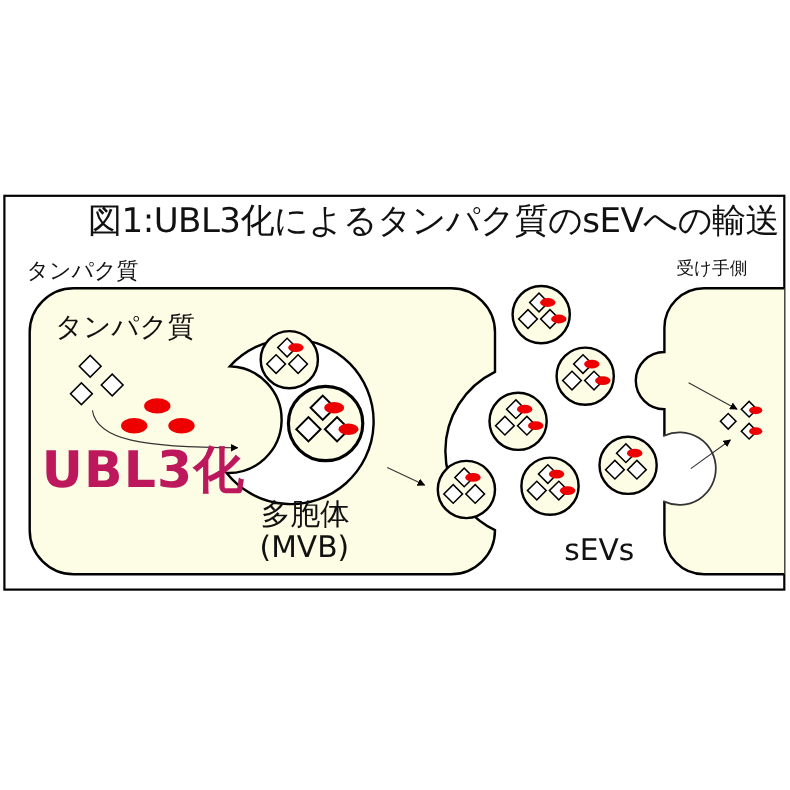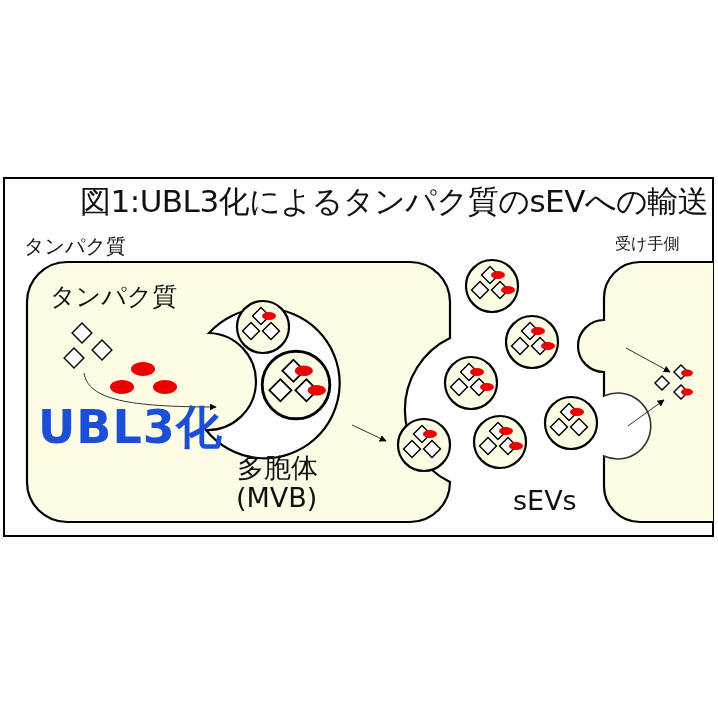--- a/index.html
+++ b/index.html
@@ -4,21 +4,21 @@
 <style>
   html, body { margin: 0; padding: 0; background: #ffffff; }
   body { width: 718px; height: 718px; position: relative; overflow: hidden;
          font-family: "DejaVu Sans", "Liberation Sans", sans-serif; }
   #stage { position: absolute; left: 0; top: 0; width: 718px; height: 697px; }
   .txt { position: absolute; white-space: nowrap; color: #111; line-height: 1; }
   .title { left: 80px; top: 186px; font-size: 31px; letter-spacing: -0.5px; }
   .lbl-left { left: 24px; top: 236px; font-size: 20px; }
   .lbl-right { left: 615px; top: 236px; font-size: 16px; }
   .lbl-protein { left: 50px; top: 284px; font-size: 25px; }
-  .lbl-ubl3 { left: 38px; top: 404px; font-size: 46px; font-weight: bold; color: #1d4ed8; letter-spacing: 1px; }
+  .lbl-ubl3 { left: 38px; top: 404px; font-size: 46px; font-weight: bold; color: #be185d; letter-spacing: 1px; }
   .lbl-mvb1 { left: 237px; top: 454px; font-size: 27px; }
   .lbl-mvb2 { left: 236px; top: 484px; font-size: 27px; }
   .lbl-sevs { left: 493px; top: 487px; font-size: 27px; margin-left: 20px; }
 </style>
 </head>
 <body>
 
 <div id="stage">
   <svg width="718" height="718" viewBox="0 0 718 718" xmlns="http://www.w3.org/2000/svg">
     <defs>

